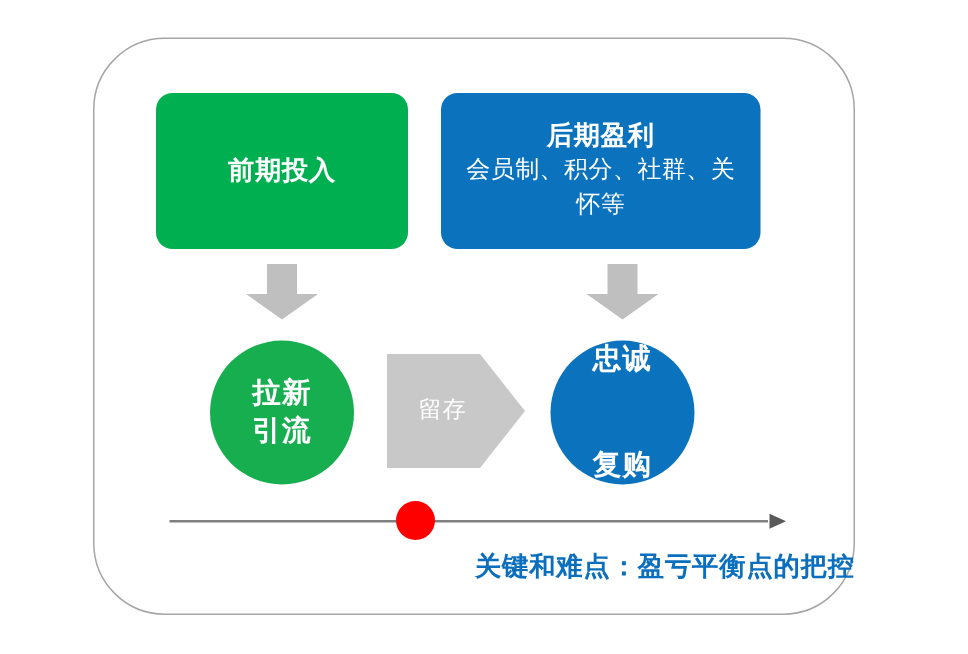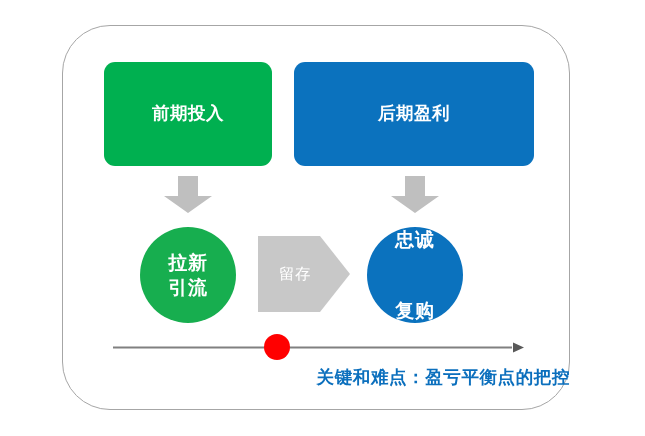--- a/index.html
+++ b/index.html
@@ -65,21 +65,21 @@
     left: 104px;
     top: 62px;
     width: 168px;
     height: 104px;
     background: #00B050;
     text-align: center;
   }
   #box-profit {
     left: 294px;
     top: 62px;
-    width: 240px;
+    width: 213px;
     height: 104px;
     background: #0B72BE;
   }
 
   
   .down-arrow {
     position: absolute;
     width: 52px;
     height: 38px;
   }
@@ -178,20 +178,21 @@
 <div id="canvas">
 
   <div class="outer-frame"></div>
 
   <div class="top-box" id="box-invest">
     <div class="box-title">前期投入</div>
   </div>
 
   <div class="top-box" id="box-profit">
     <div class="box-title">后期盈利</div>
+    <div class="box-sub">会员制、积分、社群、关怀等</div>
   </div>
 
   <svg class="down-arrow" style="left:162px; top:176px;" viewBox="0 0 52 38">
     <polygon points="16,0 36,0 36,20 50,20 26,37 2,20 16,20" fill="#BFBFBF"></polygon>
   </svg>
 
   <svg class="down-arrow" style="left:389px; top:176px;" viewBox="0 0 52 38">
     <polygon points="16,0 36,0 36,20 50,20 26,37 2,20 16,20" fill="#BFBFBF"></polygon>
   </svg>
 

